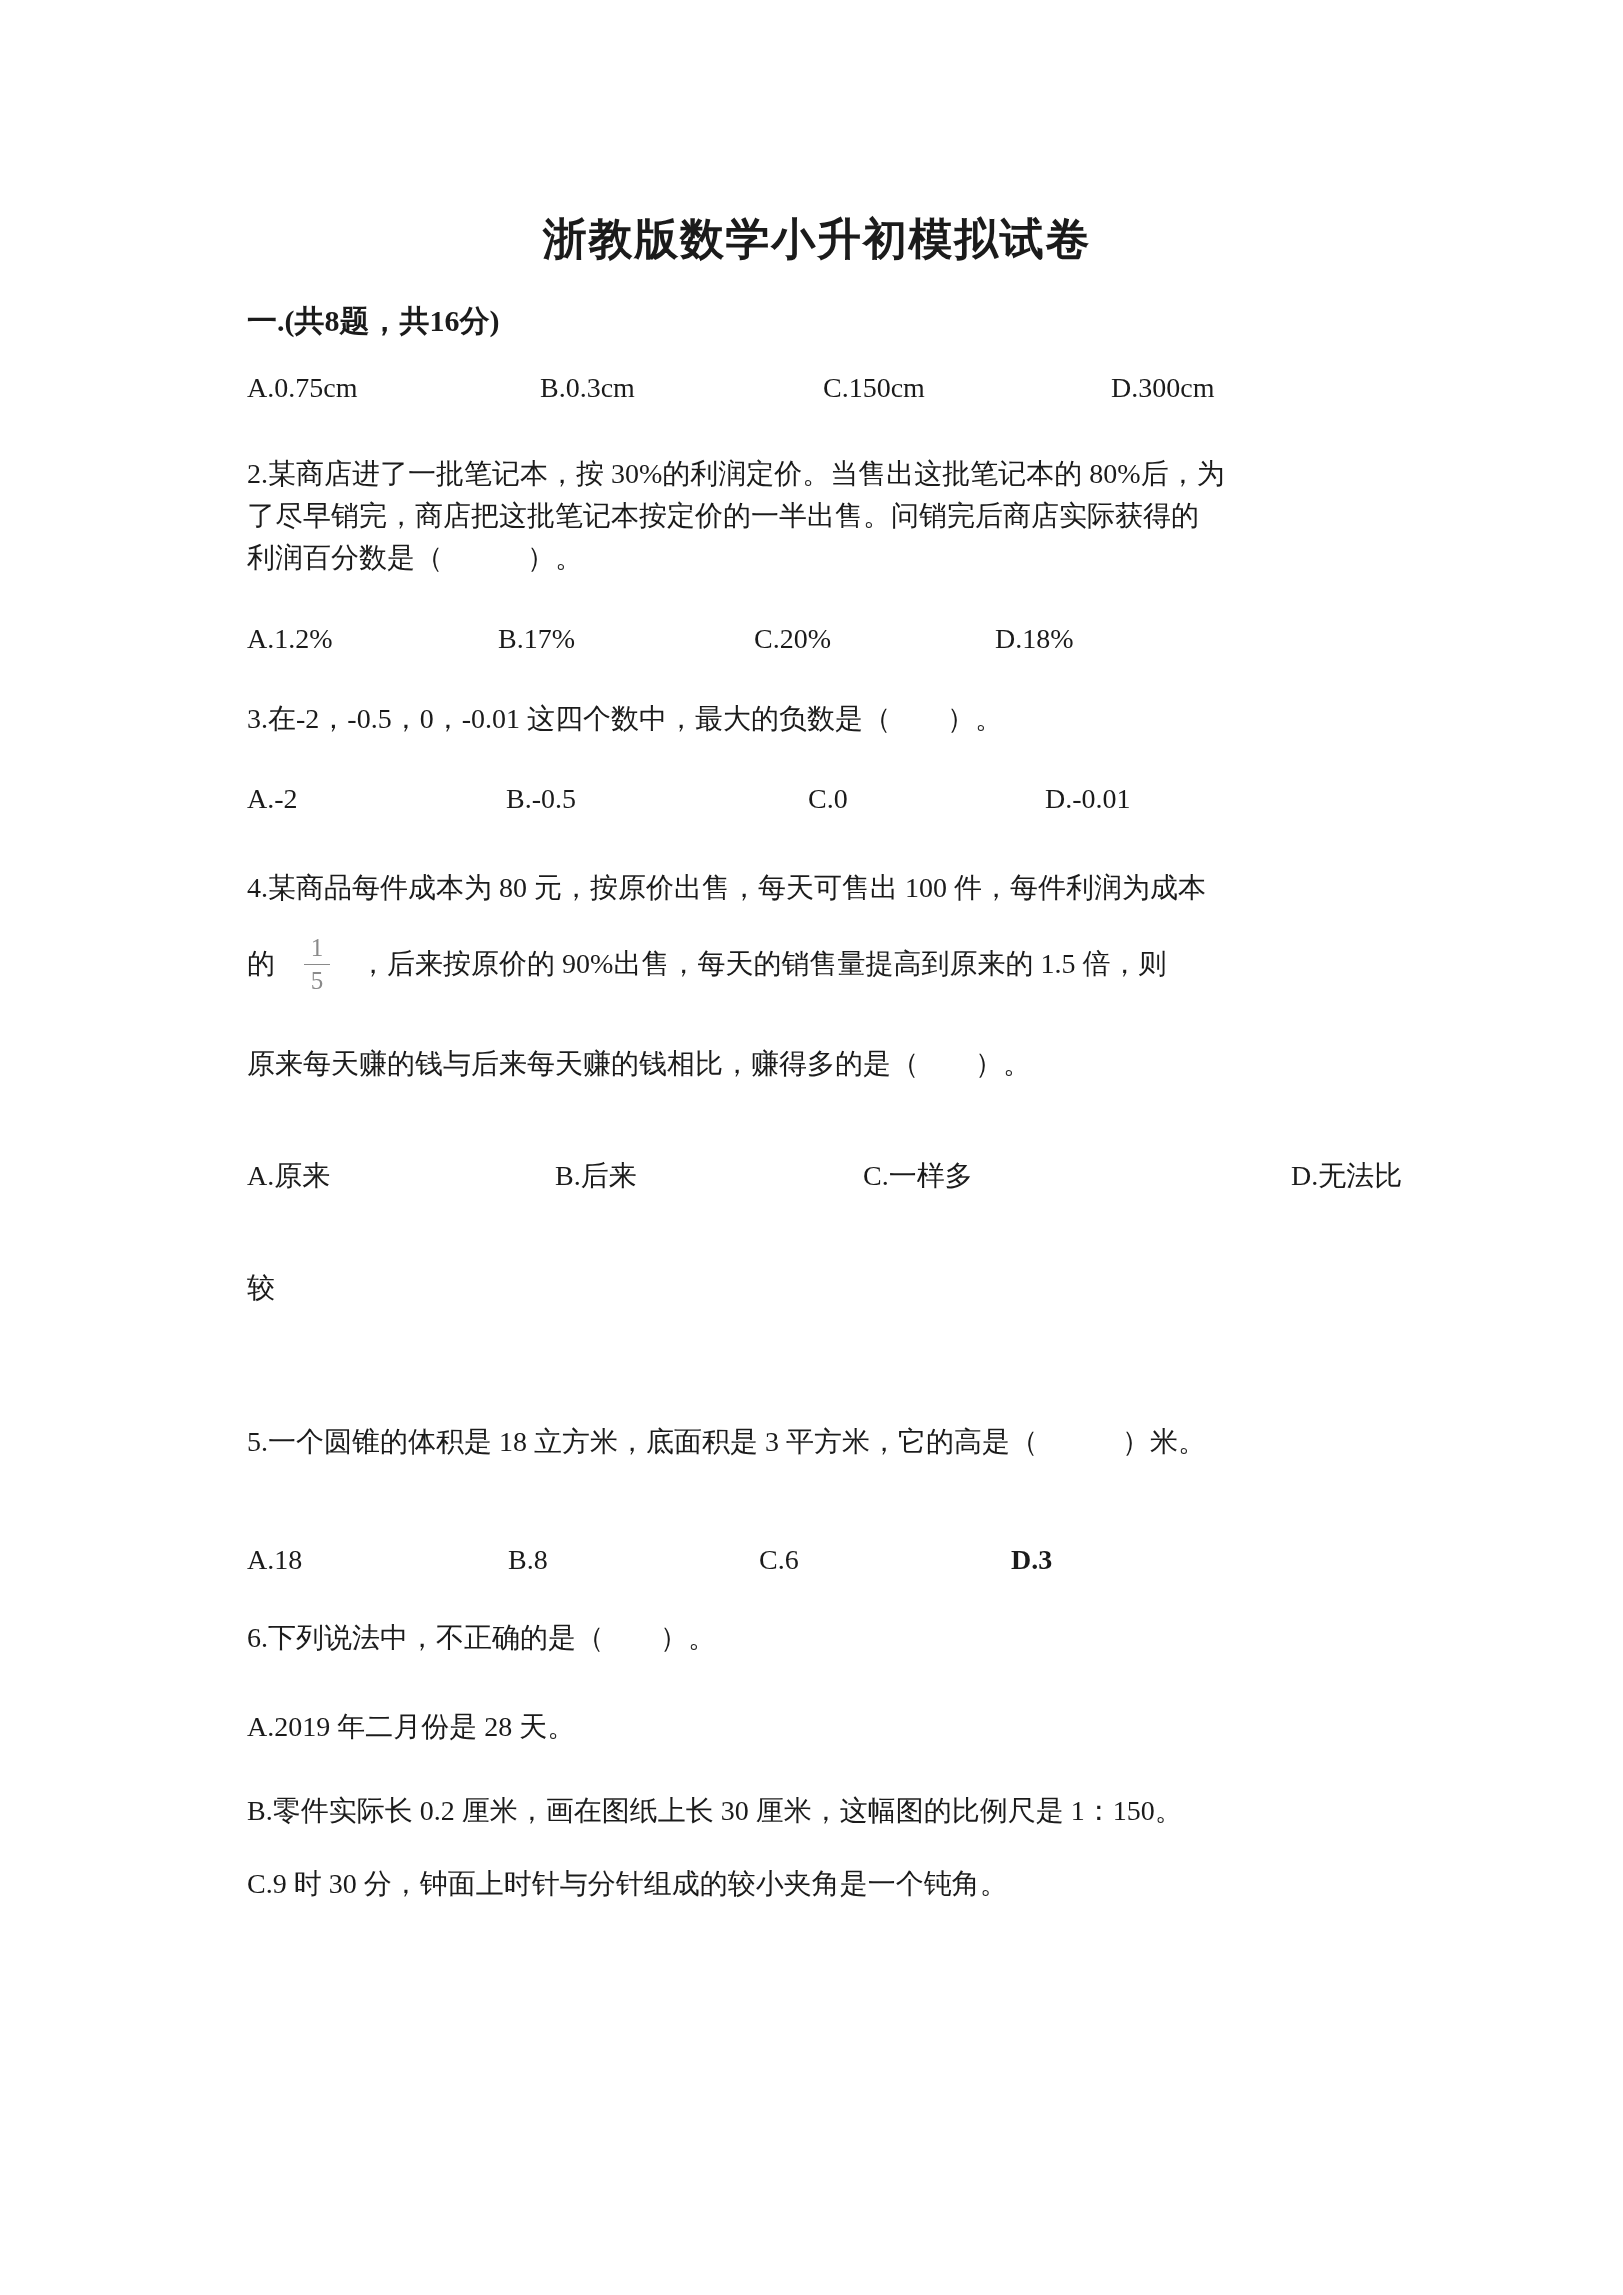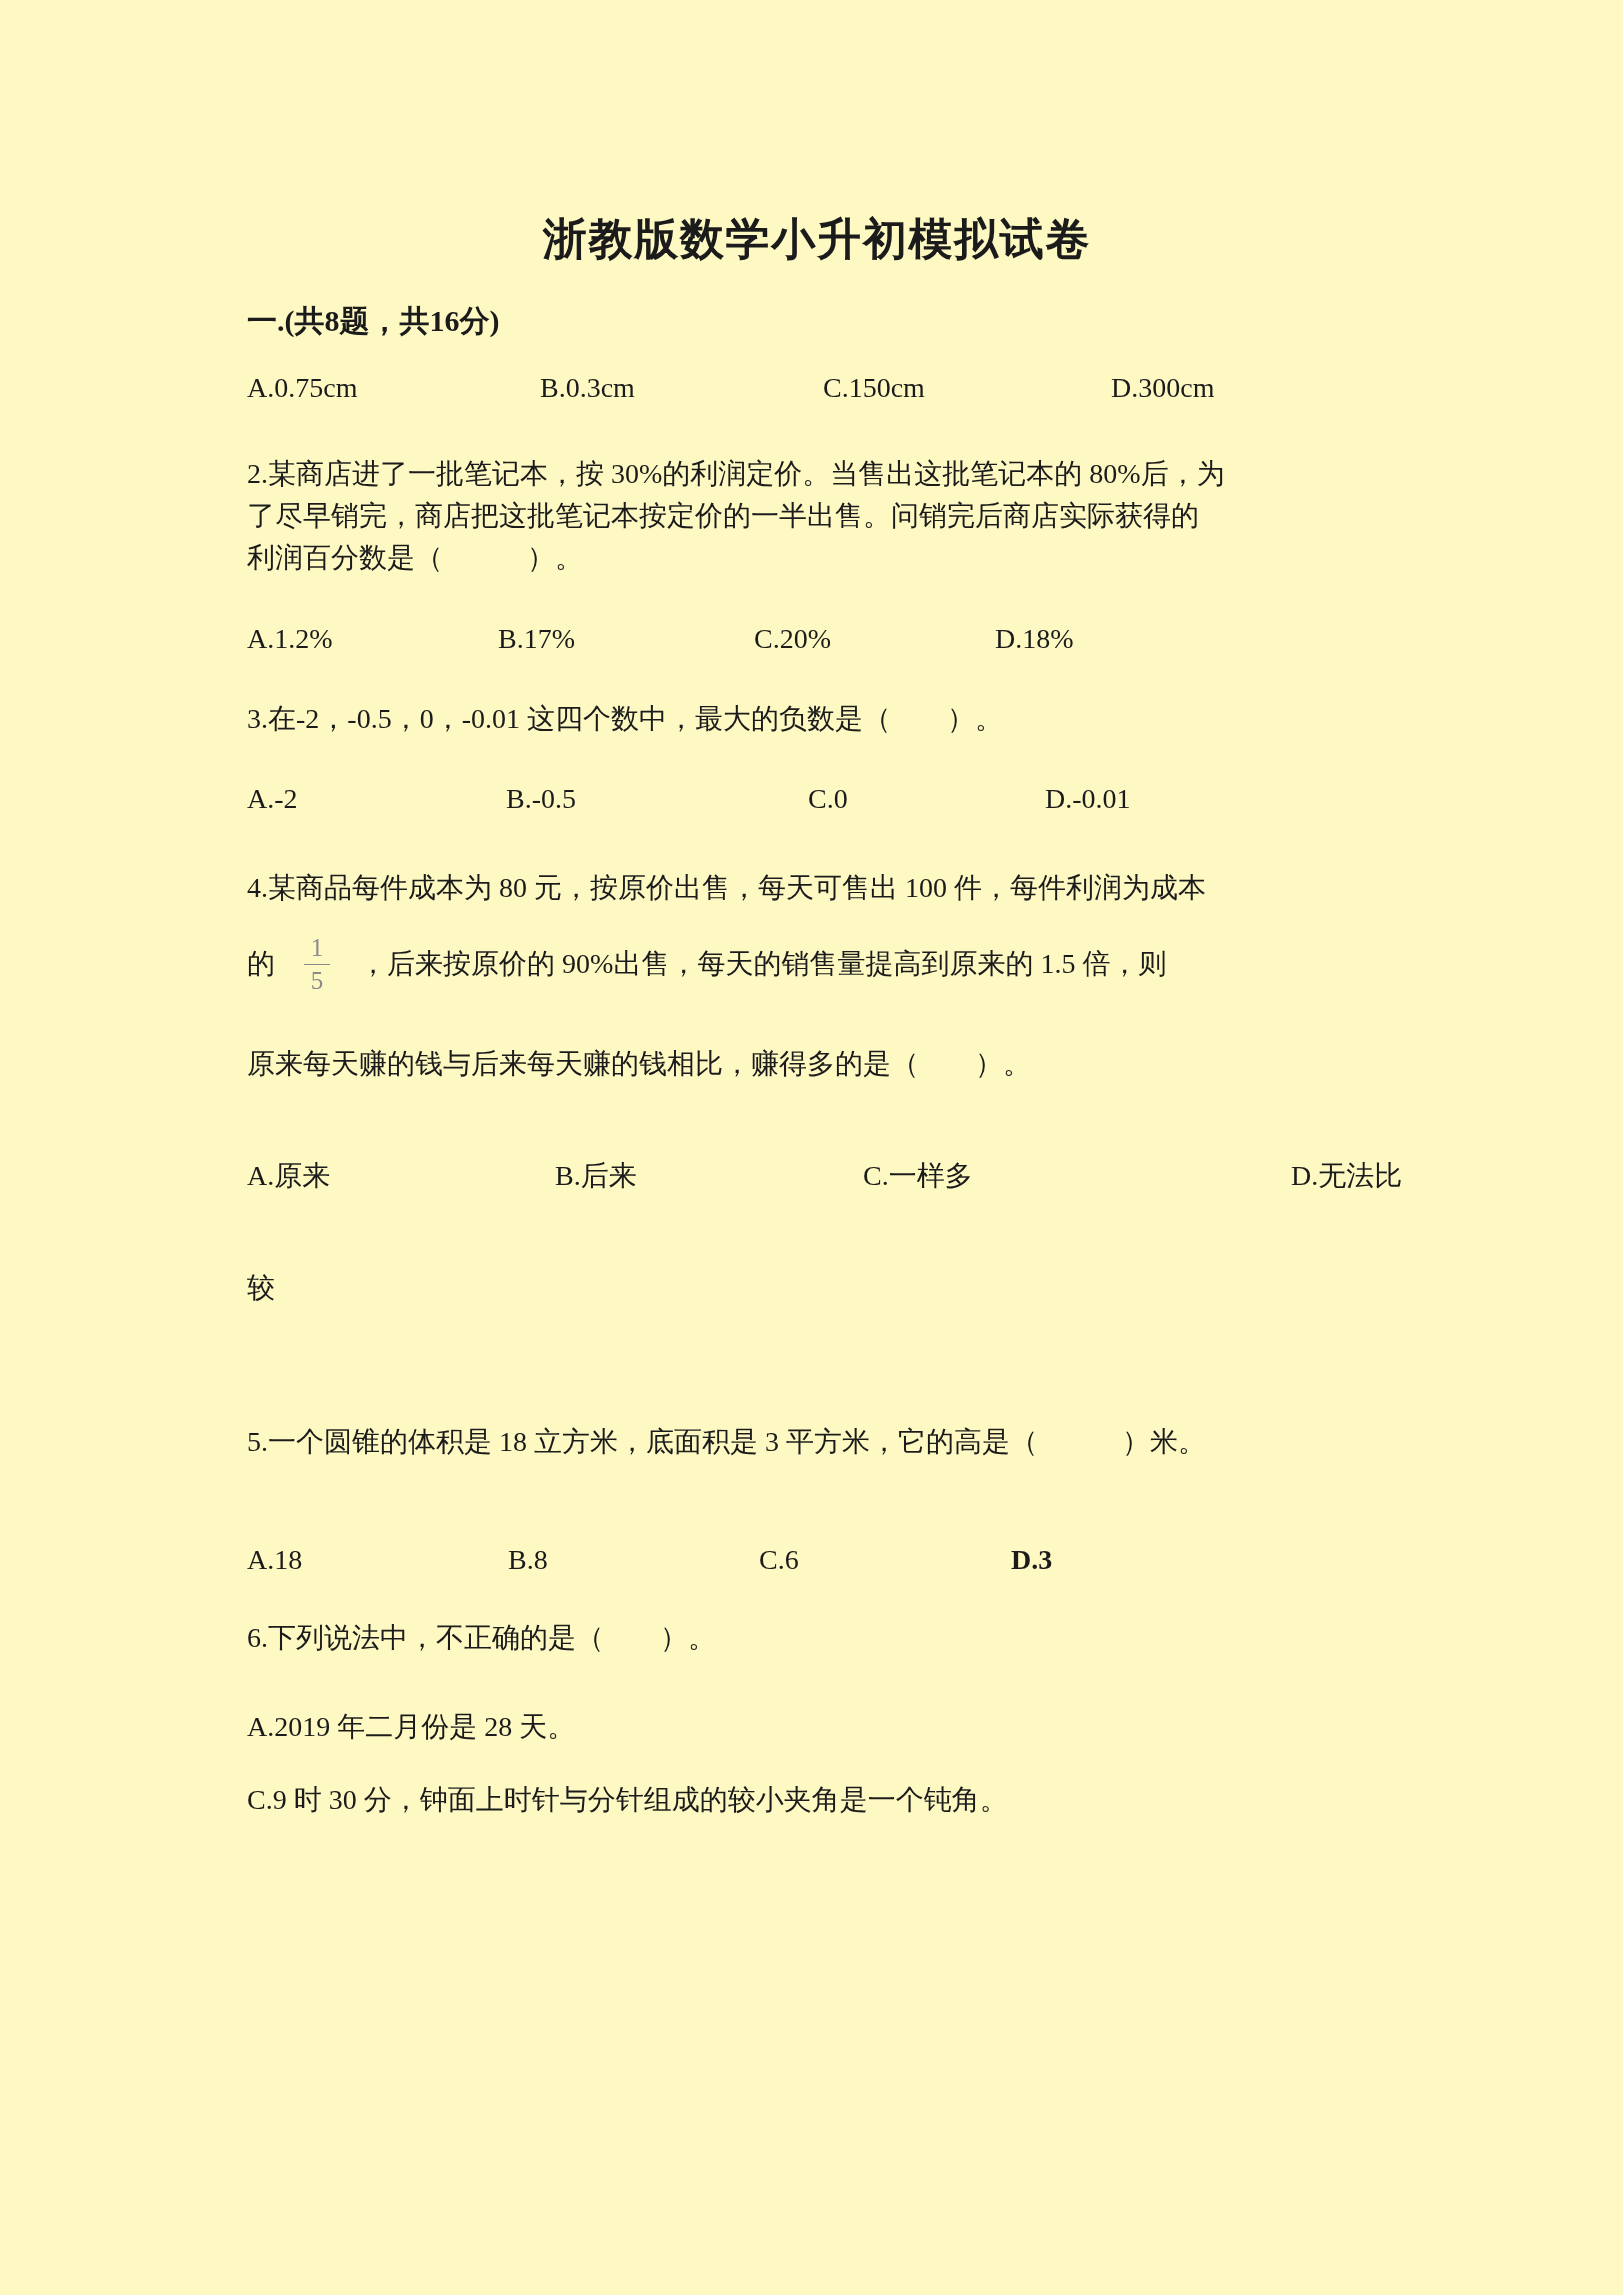--- a/index.html
+++ b/index.html
@@ -1,20 +1,20 @@
 <!DOCTYPE html>
 <html style="font-size:13.5px"><head>
 <meta charset="utf-8">
 <style>
   html,body{margin:0;padding:0;background:#e9e9e9;}
   .page{
     position:relative;
     width:1623px;height:2295px;
     margin:0 auto;
-    background:#fef9c3;
+    background:#ffffff;
     color:#1b1b1b;
     font-family:"Liberation Serif","DejaVu Serif",serif;
     overflow:hidden;
   }
   .doc{
     position:absolute;left:247px;top:0;width:1140px;
     padding-top:214px;
   }
   p{margin:0;}
   .title{
@@ -157,18 +157,19 @@
         <span class="opt">A.18</span>
         <span class="opt">B.8</span>
         <span class="opt">C.6</span>
         <span class="opt">D.3</span>
       </div>
     </div>
 
     <div>
       <p class="line q6-text">6.下列说法中，不正确的是（　　）。</p>
       <p class="line q6-optA">A.2019 年二月份是 28 天。</p>
+      <p class="line q6-optB">B.零件实际长 0.2 厘米，画在图纸上长 30 厘米，这幅图的比例尺是 1：150。</p>
       <p class="line q6-optC">C.9 时 30 分，钟面上时针与分针组成的较小夹角是一个钝角。</p>
     </div>
 
   </div>
 </div>
 
 
 </body></html>

